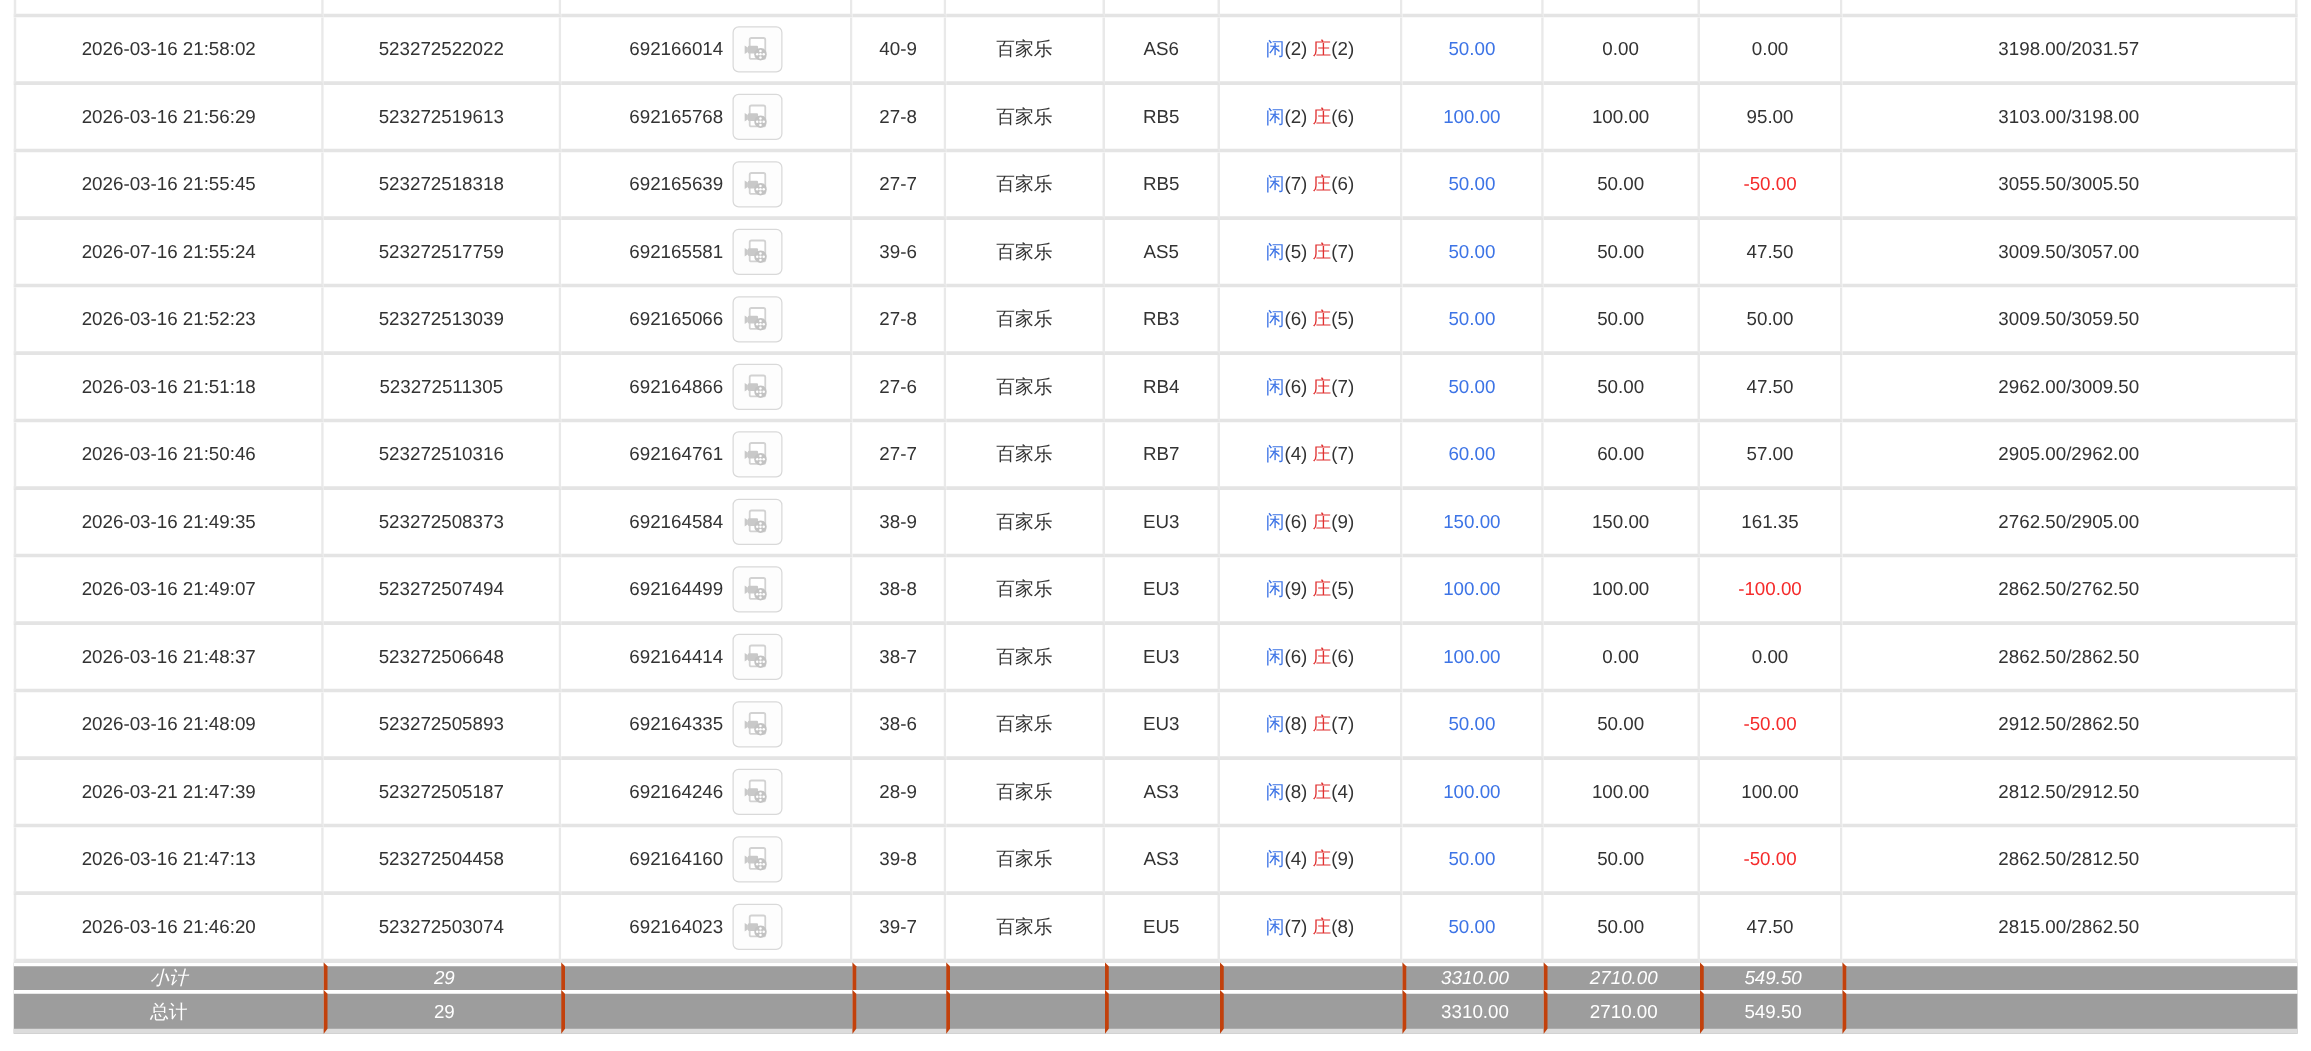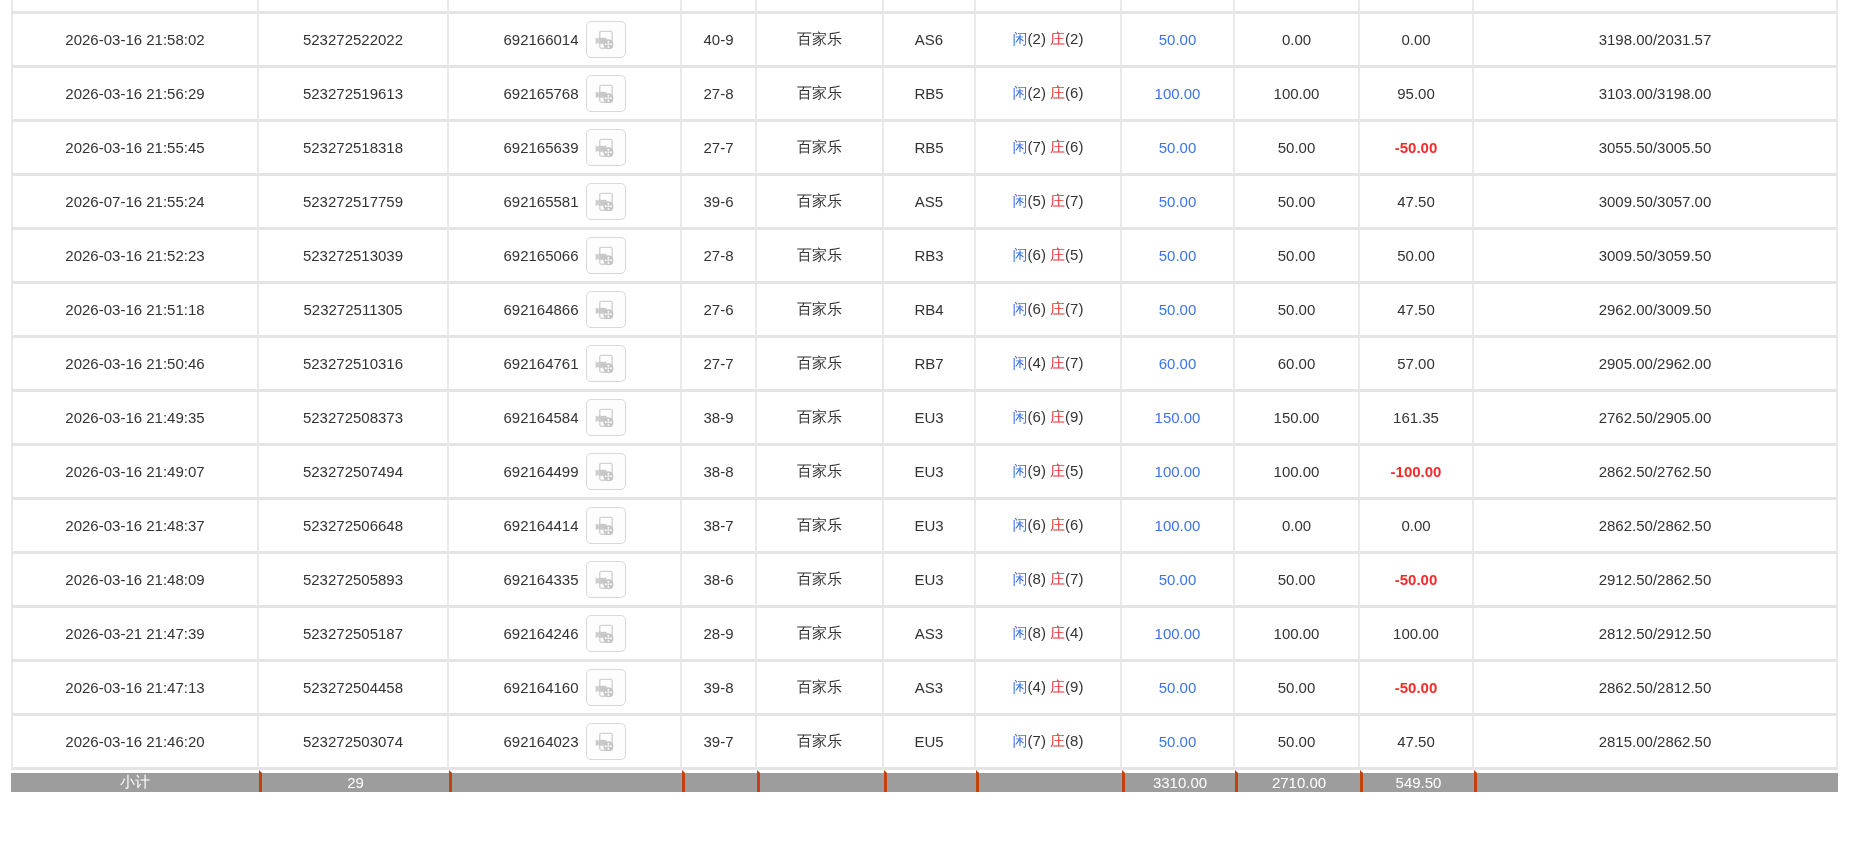--- a/index.html
+++ b/index.html
@@ -30,21 +30,21 @@
   }
   tr.partial-row td:first-child{border-left:2px solid #e9e9e9;}
   tr.data-row td{
     height:54px;
     border-bottom:3px solid #e4e4e4;
     border-right:2px solid #e9e9e9;
     background:#fff;
   }
   tr.data-row td:first-child{border-left:2px solid #e9e9e9;}
   td.bet-amount{color:var(--accent_blue,#3d74e6);}
-  td.winloss.neg{color:var(--negative_red,#f52b2b);font-weight:bold;}
+  td.winloss.neg{color:var(--negative_red,#f52b2b);}
   .lbl-player{color:var(--accent_blue,#3d74e6);}
   .lbl-banker{color:var(--banker_red,#e03131);}
   
   .replay-btn{
     display:inline-block;
     width:38px;height:35px;
     border:1px solid #d9d9d9;border-radius:5px;
     background:#fdfdfd;
     vertical-align:middle;
     margin-left:7px;
@@ -53,21 +53,21 @@
   .replay-btn svg{vertical-align:middle;}
   .round-id-text{vertical-align:middle;}
   
   tr.summary-row td{
     background:var(--footer_gray,#9d9d9d);
     color:#fff;
     border-top:3px solid #ffffff;
     border-left:3px solid #c2410c;
   }
   tr.summary-row td:first-child{border-left:none;}
-  tr.summary-row.subtotal td{height:20px;}
+  tr.summary-row.subtotal td{height:20px;font-style:italic;}
   tr.summary-row.grandtotal td{height:35px;border-bottom:4px solid #dcdcdc;}
 </style>
 </head>
 <body>
 
 <table class="bet-table">
   <colgroup>
     <col style="width:248px">
       <col style="width:190px">
       <col style="width:233px">
@@ -480,14 +480,27 @@
     <td></td>
     <td></td>
     <td></td>
     <td></td>
     <td></td>
     <td>3310.00</td>
     <td>2710.00</td>
     <td>549.50</td>
     <td></td>
   </tr>
+      <tr class="summary-row grandtotal">
+    <td>总计</td>
+    <td>29</td>
+    <td></td>
+    <td></td>
+    <td></td>
+    <td></td>
+    <td></td>
+    <td>3310.00</td>
+    <td>2710.00</td>
+    <td>549.50</td>
+    <td></td>
+  </tr>
     </tbody>
 </table>
 
 </body></html>

